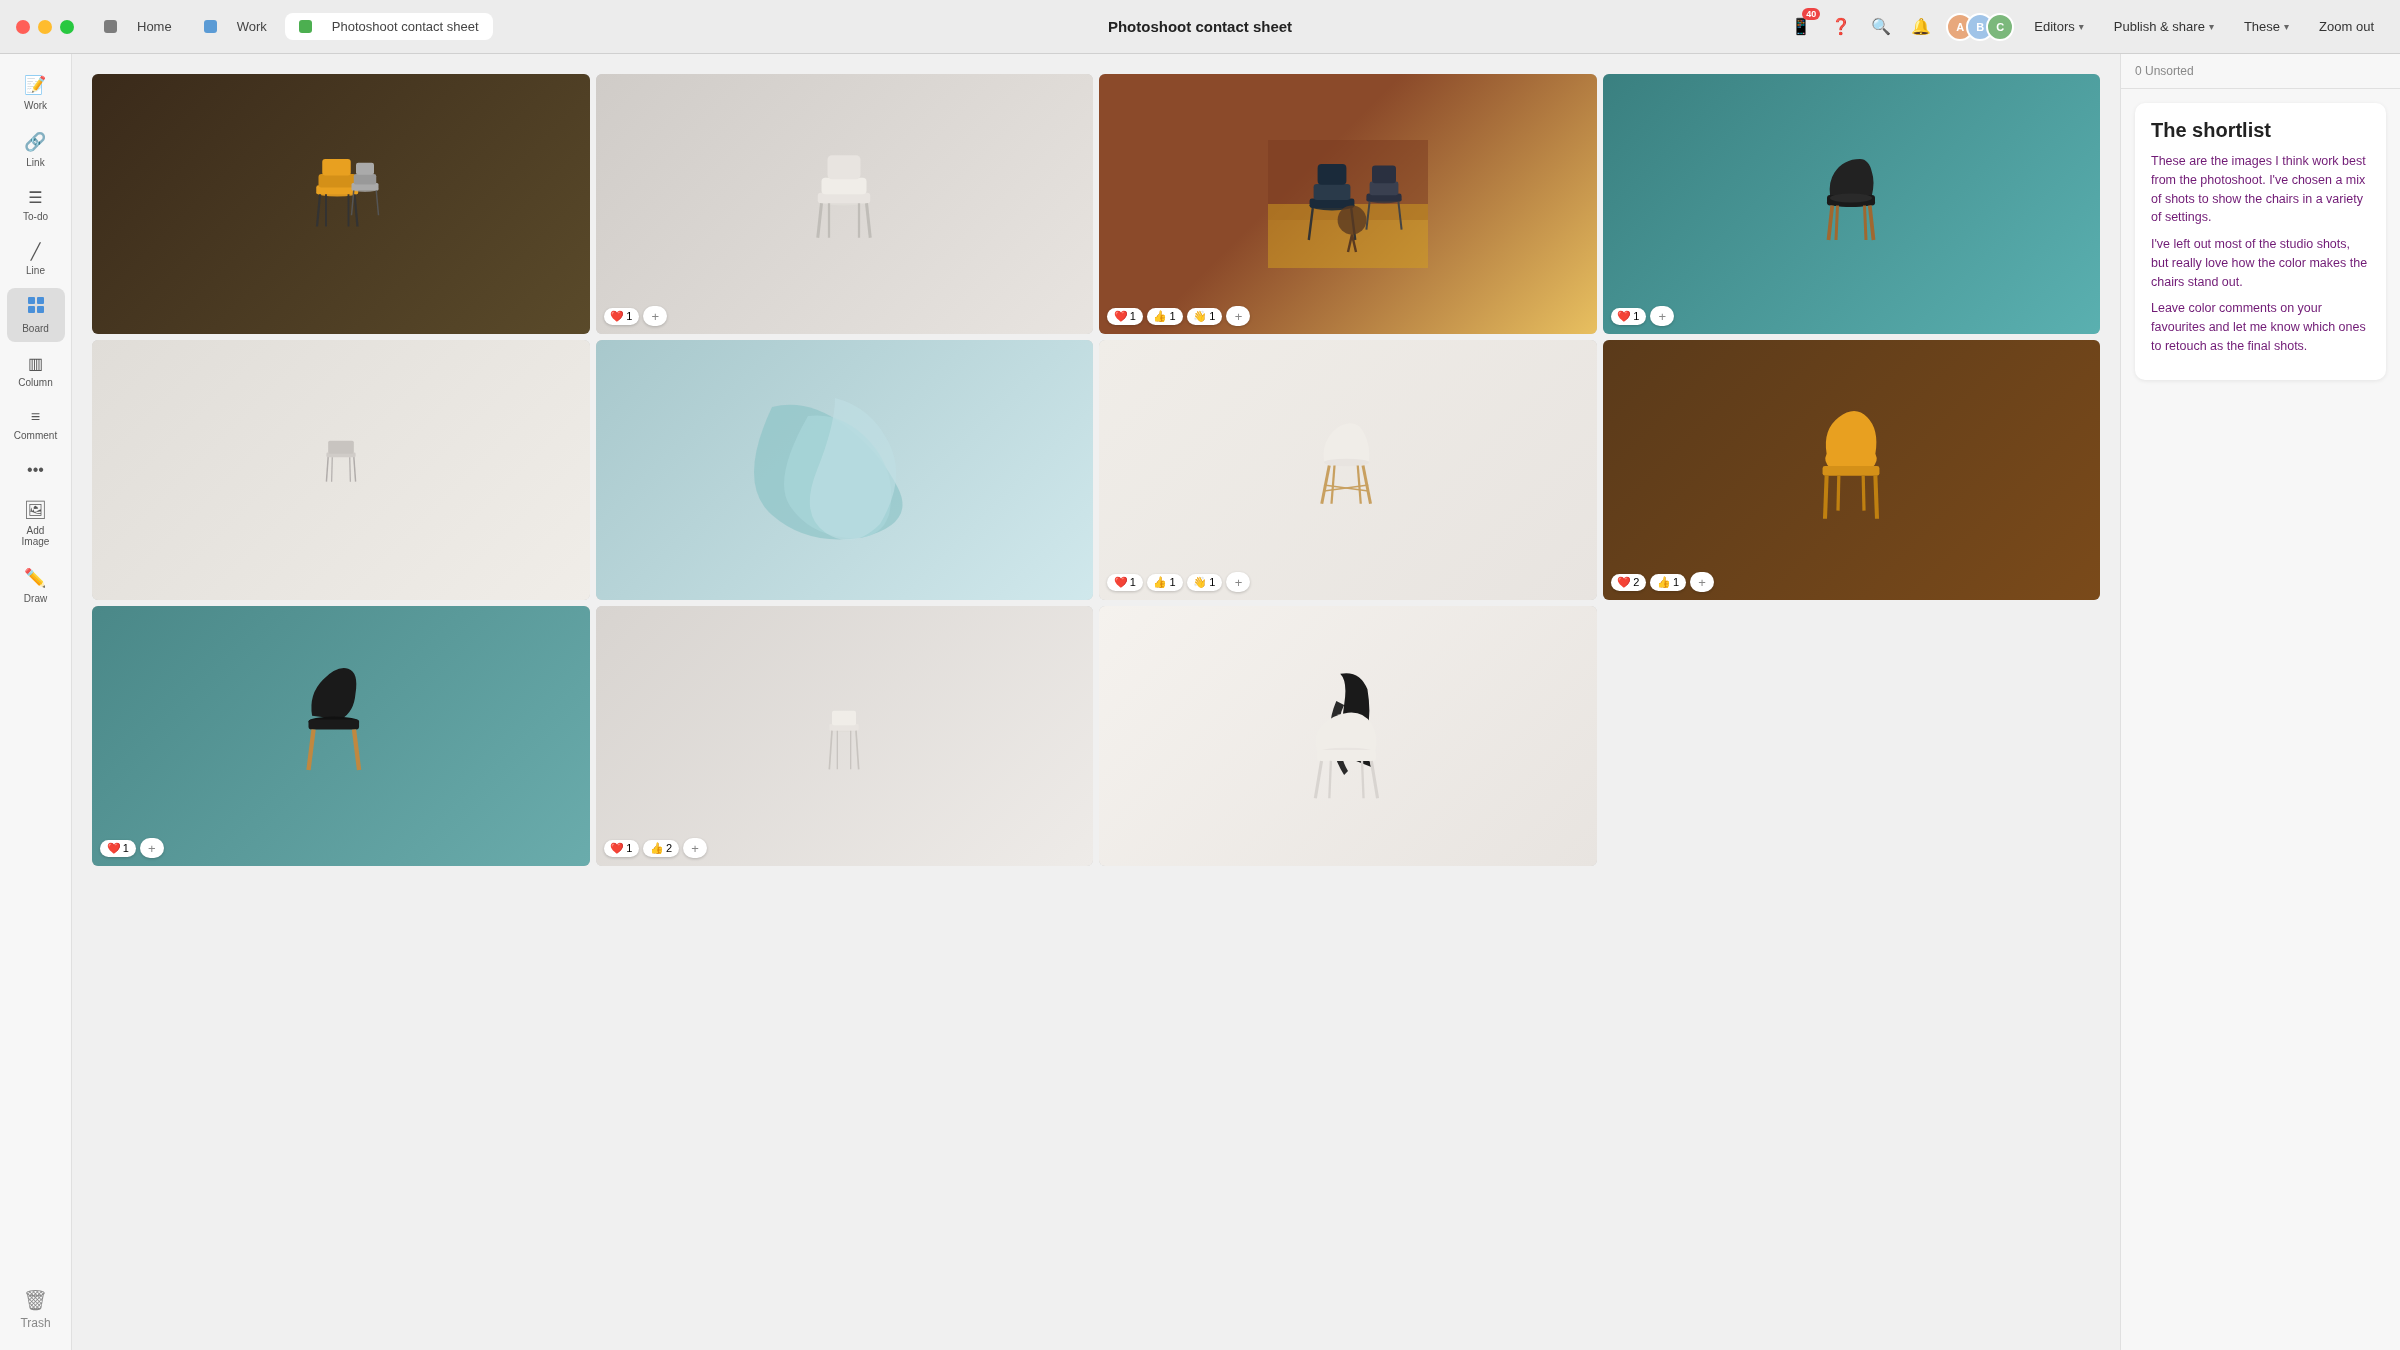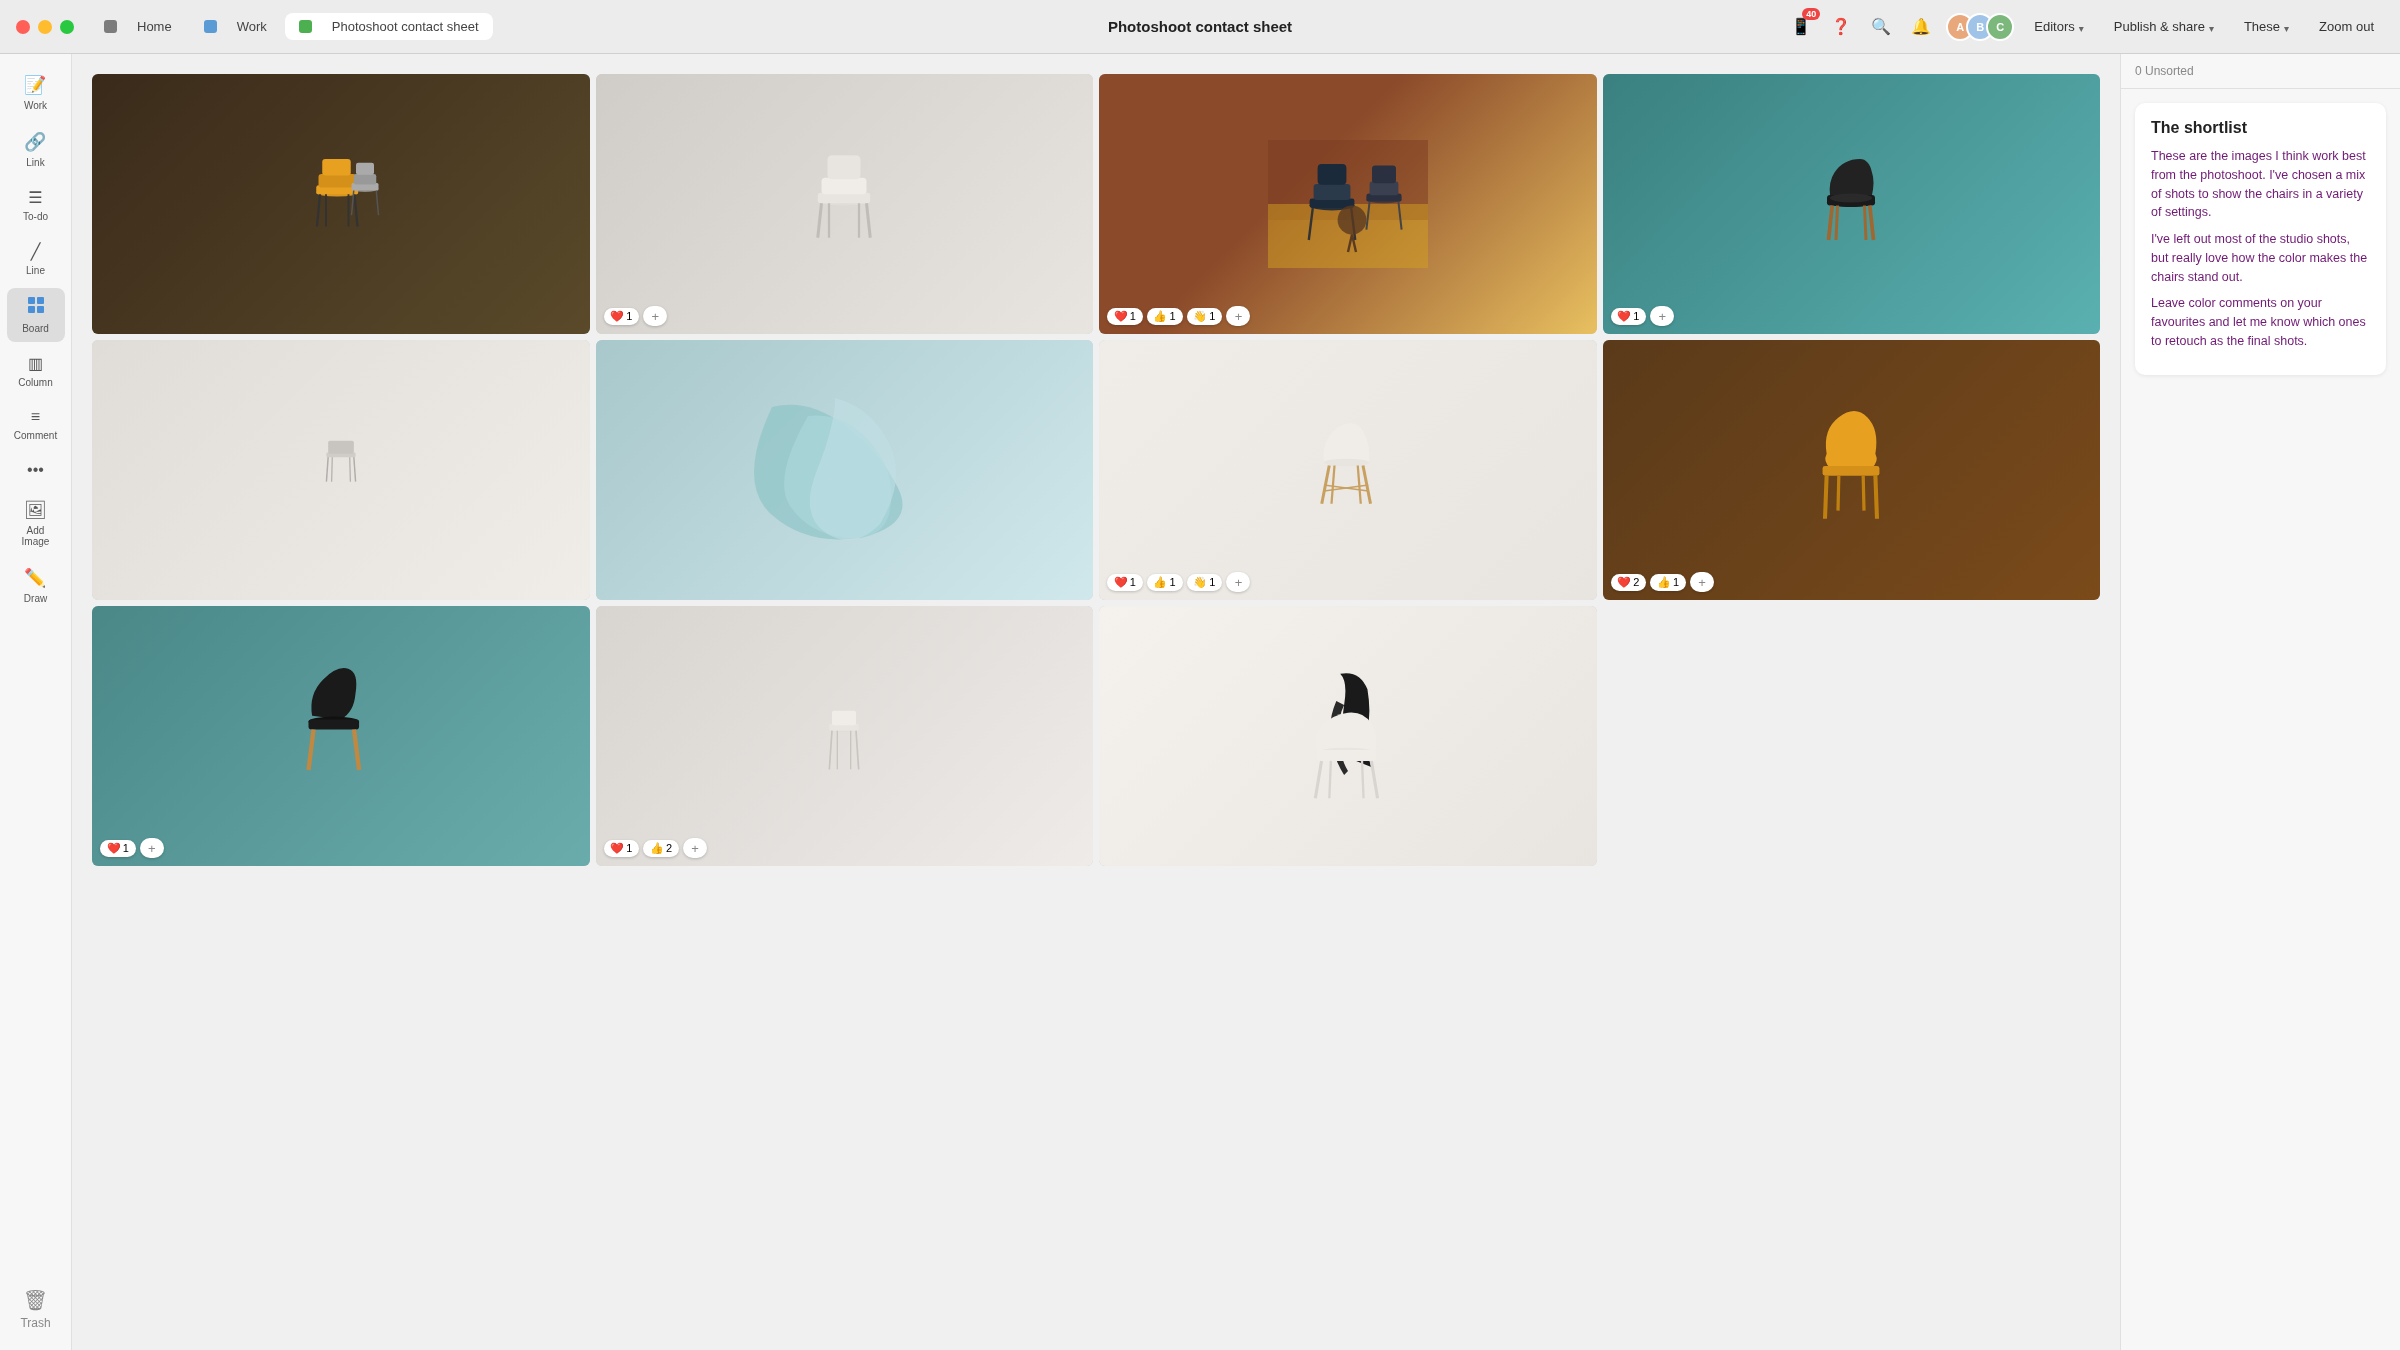--- a/index.html
+++ b/index.html
@@ -43,21 +43,21 @@
     .avatar {
       width: 28px; height: 28px; border-radius: 50%; border: 2px solid white;
       margin-left: -8px; overflow: hidden; background: #ccc;
       font-size: 11px; display: flex; align-items: center; justify-content: center; color: white; font-weight: 600;
     }
     .avatar:first-child { margin-left: 0; }
     .av1 { background: #e8a87c; }
     .av2 { background: #a0c4e8; }
     .av3 { background: #7cb87c; }
     .toolbar-btn {
-      display: flex; align-items: flex-end; gap: 4px;
+      display: flex; align-items: center; gap: 4px;
       padding: 5px 10px; border-radius: 6px; font-size: 13px;
       color: #333; cursor: pointer; background: transparent;
       border: none;
     }
     .toolbar-btn .chevron { font-size: 10px; color: #666; }
     .icon-btn {
       width: 30px; height: 30px; border-radius: 6px;
       display: flex; align-items: center; justify-content: center;
       color: #555; cursor: pointer; font-size: 16px;
     }
@@ -169,21 +169,21 @@
       background: #f7f7f7;
     }
     .shortlist-card {
       margin: 14px;
       background: white;
       border-radius: 10px;
       padding: 16px;
       box-shadow: 0 1px 4px rgba(0,0,0,0.08);
     }
     .shortlist-title {
-      font-size: 16px; font-weight: 700; margin-bottom: 10px; color: #222;
+      font-size: 20px; font-weight: 700; margin-bottom: 10px; color: #222;
     }
     .shortlist-text {
       font-size: 12.5px; color: #701a75; line-height: 1.5; margin-bottom: 8px;
     }
   </style>
 </head>
 <body>
 
 <div class="titlebar">
   <div class="traffic-lights">

